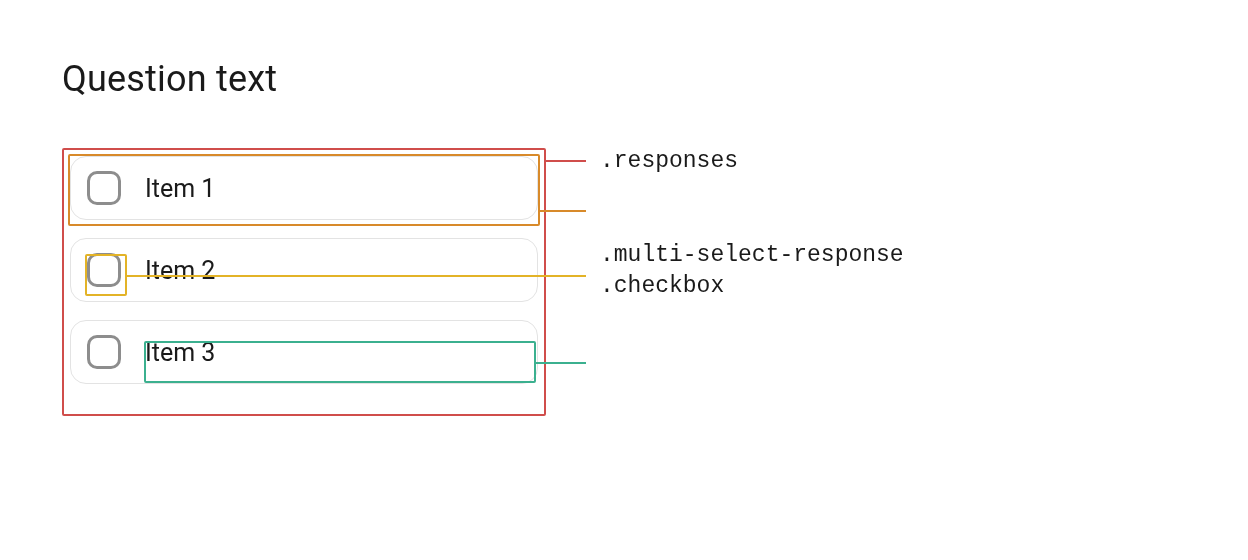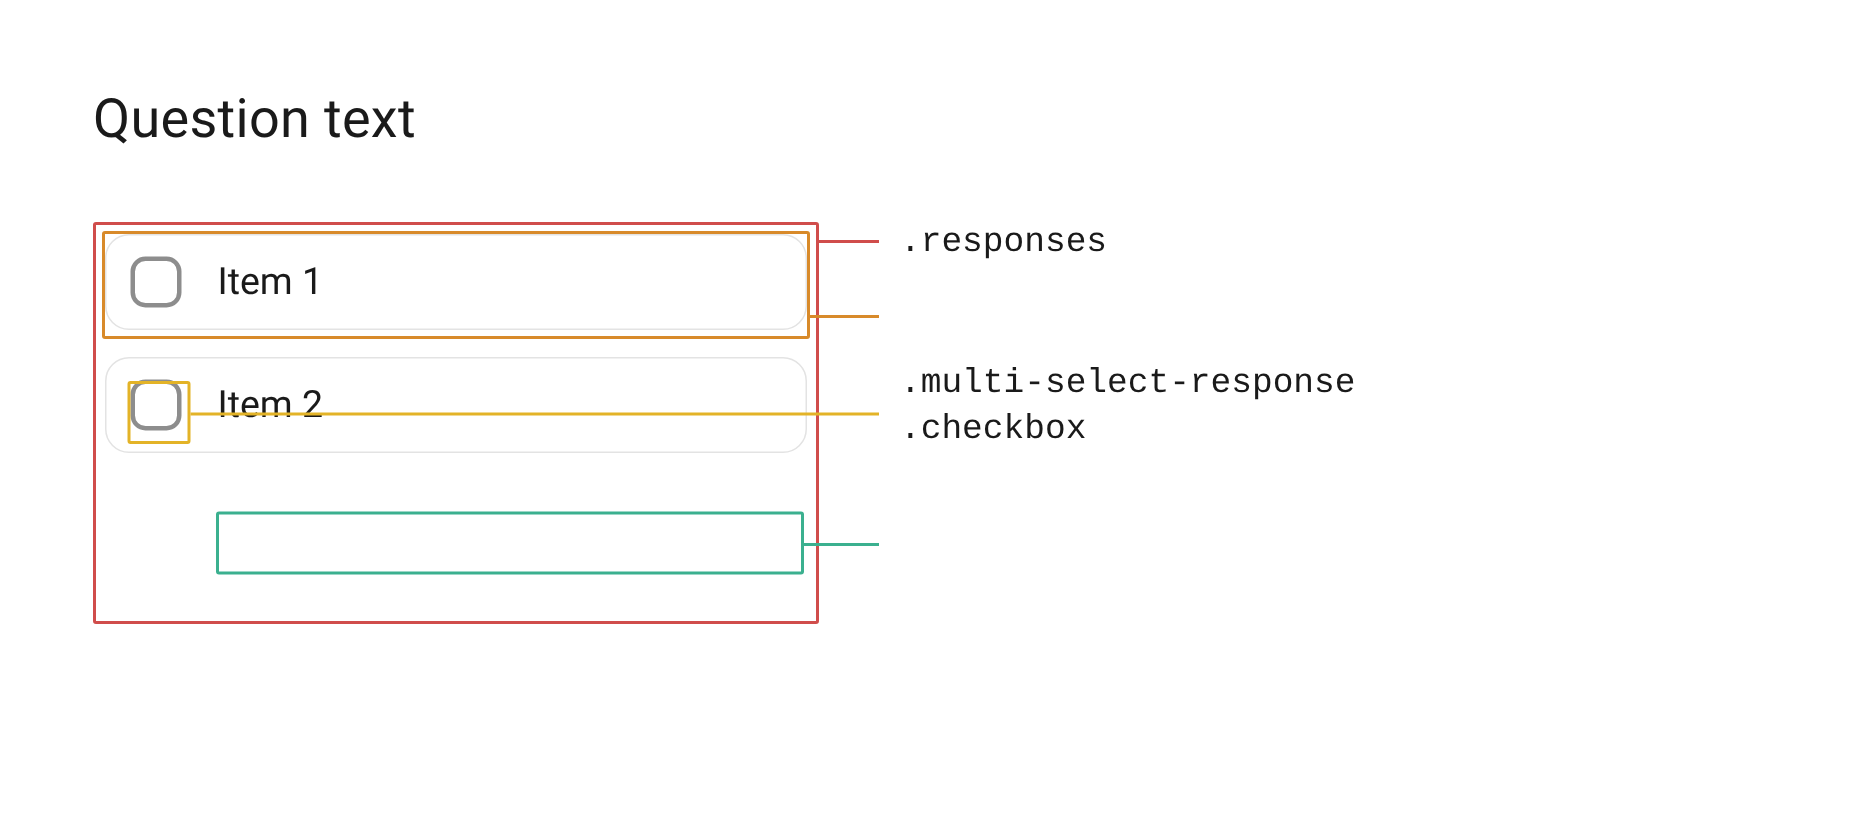--- a/index.html
+++ b/index.html
@@ -114,20 +114,24 @@
 
     <div class="responses">
       <div class="multi-select-response">
         <div class="checkbox"></div>
         <div class="response-label">Item 1</div>
       </div>
       <div class="multi-select-response">
         <div class="checkbox"></div>
         <div class="response-label">Item 2</div>
       </div>
+      <div class="multi-select-response">
+        <div class="checkbox"></div>
+        <div class="response-label">Item 3</div>
+      </div>
     </div>
 
     <div class="hl hl-responses" style="left:0px; top:0px; width:484px; height:268px;"></div>
     <div class="hl hl-row1" style="left:6px; top:6px; width:472px; height:72px;"></div>
     <div class="hl hl-checkbox2" style="left:23px; top:106px; width:42px; height:42px;"></div>
     <div class="hl hl-label3" style="left:82px; top:193px; width:392px; height:42px;"></div>
 
     <div class="connector c-red" style="left:484px; top:12px; width:40px;"></div>
     <div class="connector c-orange" style="left:478px; top:62px; width:46px;"></div>
     <div class="connector c-yellow" style="left:65px; top:127px; width:459px;"></div>

